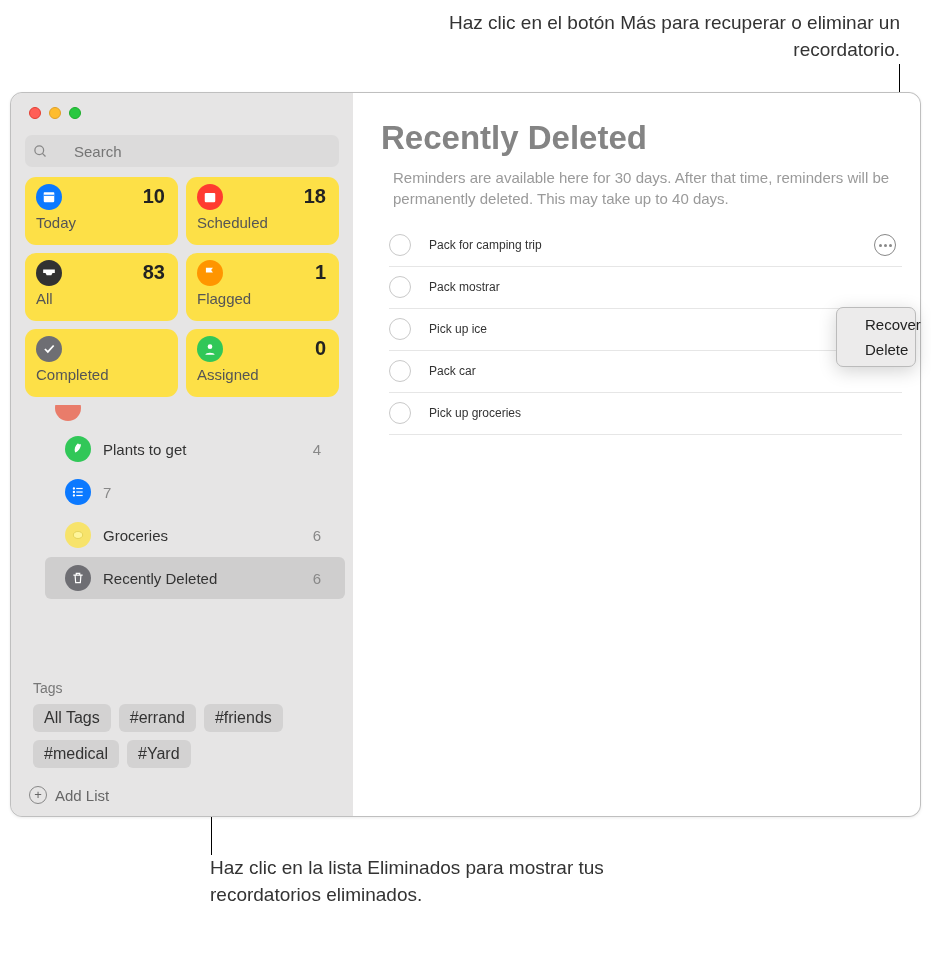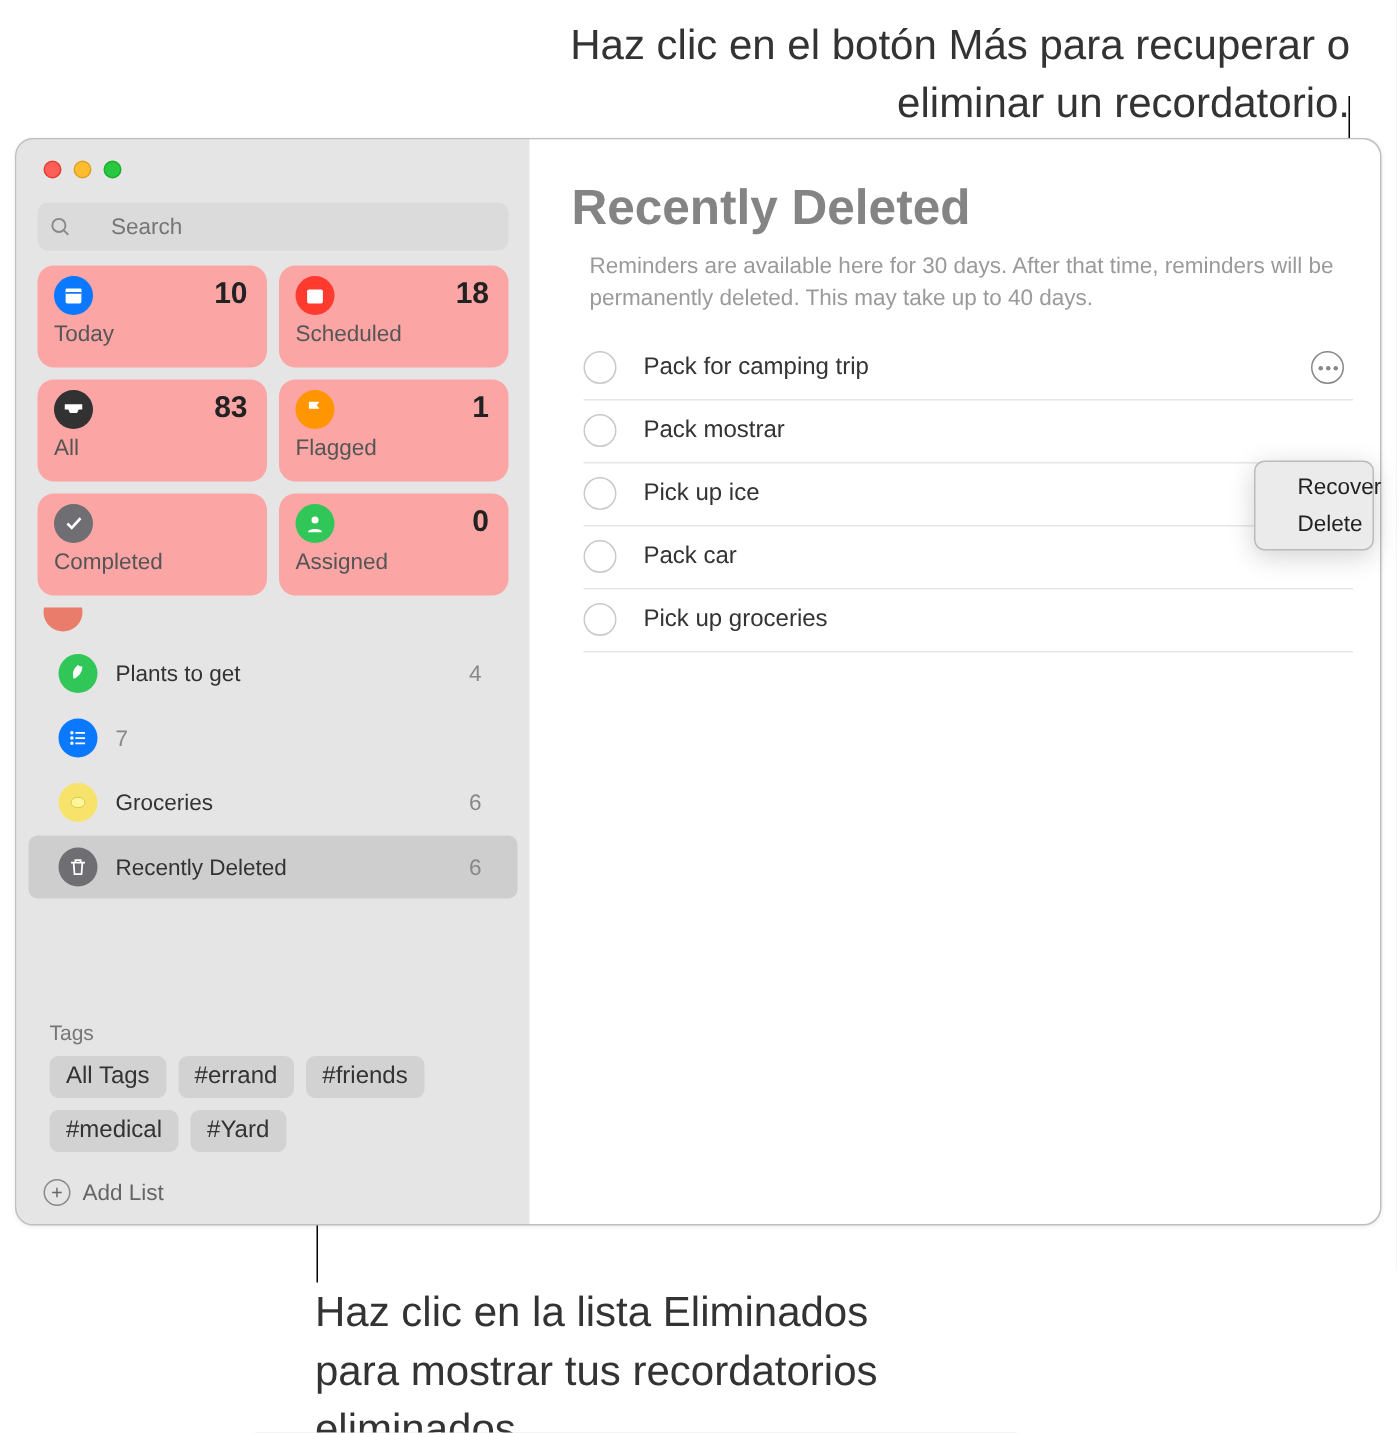--- a/index.html
+++ b/index.html
@@ -5,21 +5,21 @@
   * { box-sizing: border-box; margin: 0; padding: 0; }
   body {
     font-family: -apple-system, "Helvetica Neue", Helvetica, Arial, sans-serif;
     background: #fff;
     width: 931px;
     height: 955px;
     position: relative;
   }
   .callout {
     position: absolute;
-    font-size: 28px;
+    font-size: 19px;
     color: #333;
     line-height: 1.4;
     text-align: left;
   }
   .callout-top { top: 10px; left: 370px; width: 530px; text-align: right; }
   .callout-bottom { top: 855px; left: 210px; width: 400px; }
   .callout-line {
     position: absolute;
     background: #000;
   }
@@ -73,21 +73,21 @@
     font-size: 15px; color: #666; width: 100%;
   }
 
   .smartgrid {
     display: grid;
     grid-template-columns: 1fr 1fr;
     gap: 8px;
     padding: 0 14px 8px 14px;
   }
   .card {
-    background: #fca5a5;
+    background: #fde047;
     border-radius: 11px;
     padding: 7px 11px 6px 11px;
     height: 68px;
     position: relative;
     cursor: pointer;
   }
   .card-count {
     position: absolute;
     top: 8px; right: 13px;
     font-size: 20px;
@@ -102,20 +102,21 @@
   }
   .card-label {
     font-size: 15px;
     color: #555;
   }
 
   .lists {
     flex: 1;
     overflow: hidden;
     padding-top: 4px;
+    margin-left: 26px;
   }
   .partial-row {
     height: 18px;
     margin: 0 14px;
     position: relative;
   }
   .partial-circle {
     width: 26px; height: 26px; border-radius:50%;
     background: #e97c6a;
     position:absolute; left:4px; top:-14px;
@@ -193,21 +194,21 @@
     padding: 9px 0 10px 0;
     margin-left: 8px;
   }
   .reminder .circle {
     width:22px; height:22px;
     border:1.5px solid #c9c9c9;
     border-radius:50%;
     margin-right: 18px;
     flex:none;
   }
-  .reminder .title { font-size:16px; color:#333; flex:1;}
+  .reminder .title { font-size:12px; color:#333; flex:1;}
   .more-btn {
     width:22px; height:22px; border-radius:50%;
     border:1.5px solid #888;
     display:flex; align-items:center; justify-content:center;
     cursor:pointer;
     margin-right:6px;
   }
   .more-btn .dots { display:flex; gap:2px;}
   .more-btn .d { width:3px; height:3px; background:#888; border-radius:50%;}
 

